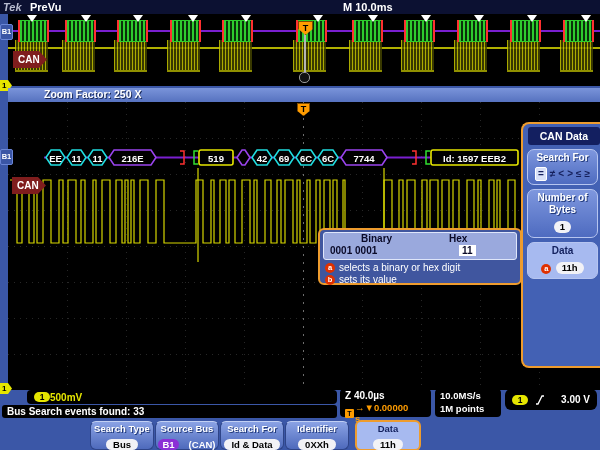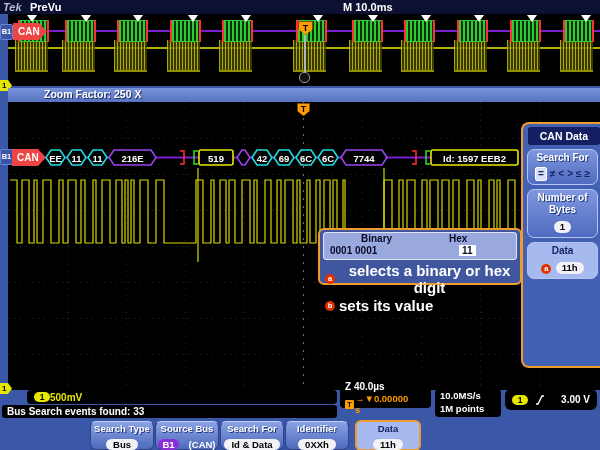--- a/index.html
+++ b/index.html
@@ -17,63 +17,63 @@
   #ov-sigline{position:absolute;left:0;right:0;top:33px;height:2px;background:#b0b000;}
   .ov-marker{position:absolute;top:1px;width:0;height:0;border-left:5px solid transparent;border-right:5px solid transparent;border-top:7px solid #fff;}
   .ov-packet{position:absolute;top:6px;width:27px;height:22px;background:repeating-linear-gradient(90deg,#2ecc2e 0 2px,#0a300a 2px 4px);border-left:2px solid #ff3030;border-right:2px solid #ff3030;box-shadow:inset 0 1px 0 #2ecc2e,inset 0 -1px 0 #2ecc2e;}
   .ov-burst{position:absolute;top:26px;width:33px;height:30px;background:repeating-linear-gradient(90deg,rgba(200,200,0,.85) 0 1px,rgba(70,70,0,.8) 1px 3px);border-bottom:2px solid #909000;}
   #ov-trig-line{position:absolute;left:296px;top:19px;width:2px;height:41px;background:#b5b5b5;}
   #ov-trig-knob{position:absolute;left:291px;top:58px;width:9px;height:9px;border-radius:5px;background:#111;border:1px solid #999;}
   #ov-trig-t{position:absolute;left:290px;top:7px;width:13px;height:12px;background:#ff9c00;color:#000;font-size:9px;font-weight:bold;text-align:center;line-height:12px;clip-path:polygon(0 0,100% 0,100% 55%,50% 100%,0 55%);border:1px solid #804c00;}
 
   
   .bustab{position:absolute;width:13px;height:16px;background:#3a55a5;border:1px solid #6a85d5;border-radius:2px;color:#fff;font-size:7.5px;font-weight:bold;text-align:center;line-height:14px;box-sizing:border-box;}
-  .canflag{position:absolute;width:34px;height:17px;background:#ef4444;clip-path:polygon(0 0,calc(100% - 8px) 0,100% 50%,calc(100% - 8px) 100%,0 100%);color:#fff;font-weight:bold;font-size:10px;line-height:17px;padding-left:5px;box-sizing:border-box;}
+  .canflag{position:absolute;width:34px;height:17px;background:#7f1d1d;clip-path:polygon(0 0,calc(100% - 8px) 0,100% 50%,calc(100% - 8px) 100%,0 100%);color:#fff;font-weight:bold;font-size:10px;line-height:17px;padding-left:5px;box-sizing:border-box;margin-top:28px;}
   .chmark{position:absolute;left:0;width:12px;height:11px;background:#e6e600;clip-path:polygon(0 0,8px 0,100% 50%,8px 100%,0 100%);color:#000;font-size:8px;font-weight:bold;line-height:11px;padding-left:2px;box-sizing:border-box;}
 
   
   #zoombar{position:absolute;left:8px;top:88px;width:592px;height:23px;background:linear-gradient(#7a94da,#3f5cae);color:#fff;font-size:10.5px;font-weight:bold;line-height:13px;padding-left:36px;box-sizing:border-box;text-shadow:1px 1px 0 #1a2a5a;}
 
   
   #main{position:absolute;left:8px;top:102px;width:592px;height:288px;background:#000;overflow:hidden;}
   .grid-v{position:absolute;top:0;width:1px;height:288px;background-image:repeating-linear-gradient(#272727 0 1px,transparent 1px 6px);}
   .grid-v.center{background-image:repeating-linear-gradient(#6e6e6e 0 2px,transparent 2px 8px);}
   .grid-h{position:absolute;left:0;width:592px;height:1px;background-image:repeating-linear-gradient(90deg,#272727 0 1px,transparent 1px 6px);}
   #main-trig{position:absolute;left:289px;top:1px;width:13px;height:13px;background:#ff9c00;color:#000;font-size:9px;font-weight:bold;text-align:center;line-height:11px;clip-path:polygon(0 0,100% 0,100% 60%,50% 100%,0 60%);border:1px solid #804c00;box-sizing:border-box;}
   #main svg{position:absolute;left:0;top:0;}
 
   
   #popup{position:absolute;left:318px;top:228px;width:204px;height:57px;background:#40569f;border:2px solid #ee9c2e;border-radius:6px;box-sizing:border-box;z-index:5;}
   .pcard{margin:2px 3px 2px 3px;height:26px;background:#9aa9dd;border:1px solid #dfe6fa;border-radius:3px;position:relative;}
   .ph{position:absolute;top:0;font-size:10px;font-weight:bold;color:#0a0a28;}
   .pv{position:absolute;top:12px;font-size:10px;font-weight:bold;color:#0a0a28;}
   .pv.hl{background:#fff;padding:0 3px;}
   .phint{display:flex;align-items:center;gap:4px;margin:1px 0 0 5px;}
-  .phint .txt{color:#fff;font-size:15px;font-weight:bold;text-align:center;}
+  .phint .txt{color:#fff;font-size:10px;font-weight:normal;text-align:center;}
   .abadge{display:inline-block;width:10px;height:10px;background:#e03000;border-radius:5px;color:#fff;font-size:7.5px;font-weight:bold;line-height:10px;text-align:center;flex:0 0 auto;}
 
   
   #rpanel{position:absolute;left:521px;top:122px;width:79px;height:246px;background:#4361b4;border:2px solid #ee9c2e;border-right:none;border-radius:8px 0 0 8px;box-sizing:border-box;z-index:4;}
   .rtitle{margin:3px 0 0 5px;height:18px;background:#131f60;border-radius:3px;color:#fff;font-size:10.5px;font-weight:bold;text-align:center;line-height:18px;}
   .rbtn{margin:4px 2px 0 4px;border-radius:7px;background:linear-gradient(#7e97de,#4e6bc0);border:1px solid #b6c5f0;text-align:center;padding:2px 0 3px;}
   .rbtn.active{background:#a7baf0;}
   .rlab{font-size:10px;font-weight:bold;color:#fff;line-height:12px;text-shadow:1px 1px 0 #223a7a;}
   .rbtn.active .rlab{color:#13215e;text-shadow:none;}
   #ops{display:flex;justify-content:center;align-items:center;gap:3px;margin-top:3px;height:14px;}
   .op{font-size:10px;font-weight:bold;color:#15205c;line-height:12px;}
   .op.sel{background:#d9e1f8;border:1px solid #fff;border-radius:2px;padding:0 2px;}
   .rpill{display:inline-block;background:#f2f2f6;border-radius:7px;padding:0 6px;font-size:9.5px;font-weight:bold;color:#000;line-height:12px;margin-top:2px;}
 
   
   .sbox{position:absolute;background:#000;border-radius:4px;box-sizing:border-box;}
   .ypill{display:inline-block;background:#e6e600;color:#000;font-size:8.5px;font-weight:bold;border-radius:6px;width:16px;height:10px;line-height:10px;text-align:center;flex:0 0 auto;}
   #box-scale{left:27px;top:390px;width:310px;height:14px;display:flex;align-items:center;padding-left:7px;}
   #scale-text{color:#e6e600;font-weight:bold;font-size:10px;margin-left:0;}
   #box-events{left:2px;top:405px;width:335px;height:13px;border-radius:3px;color:#fff;font-size:10px;font-weight:bold;line-height:13px;padding-left:5px;}
-  #box-zoom{left:340px;top:380px;width:91px;height:28px;padding:1px 16px 0 5px;}
+  #box-zoom{left:340px;top:389px;width:91px;height:28px;padding:1px 16px 0 5px;}
   #box-zoom .l1{color:#fff;font-weight:bold;font-size:10px;line-height:12px;}
   #box-zoom .l2{display:flex;align-items:center;gap:1px;}
   .tbadge{display:inline-block;width:9px;height:9px;background:#ff9c00;color:#000;font-size:7px;font-weight:bold;line-height:9px;text-align:center;border-radius:1px;flex:0 0 auto;}
   #box-zoom .l2 span.tdtxt{color:#ff9c00;font-size:9.5px;font-weight:bold;}
   #box-rate{left:435px;top:389px;width:66px;height:28px;padding:1px 0 0 5px;color:#fff;font-weight:bold;font-size:9.5px;line-height:12.5px;}
   #box-trig{left:505px;top:389px;width:92px;height:21px;border-radius:6px;display:flex;align-items:center;padding:0 7px;gap:7px;}
   #box-trig .lvl{color:#fff;font-size:10px;font-weight:bold;margin-left:auto;}
 
   
   .mbtn{position:absolute;top:421px;width:62px;height:26px;border-radius:6px;background:linear-gradient(#8aa2e4,#4e6abc);border:1px solid #2e4488;border-top-color:#c2d0f4;text-align:center;padding-top:1px;box-sizing:content-box;}

